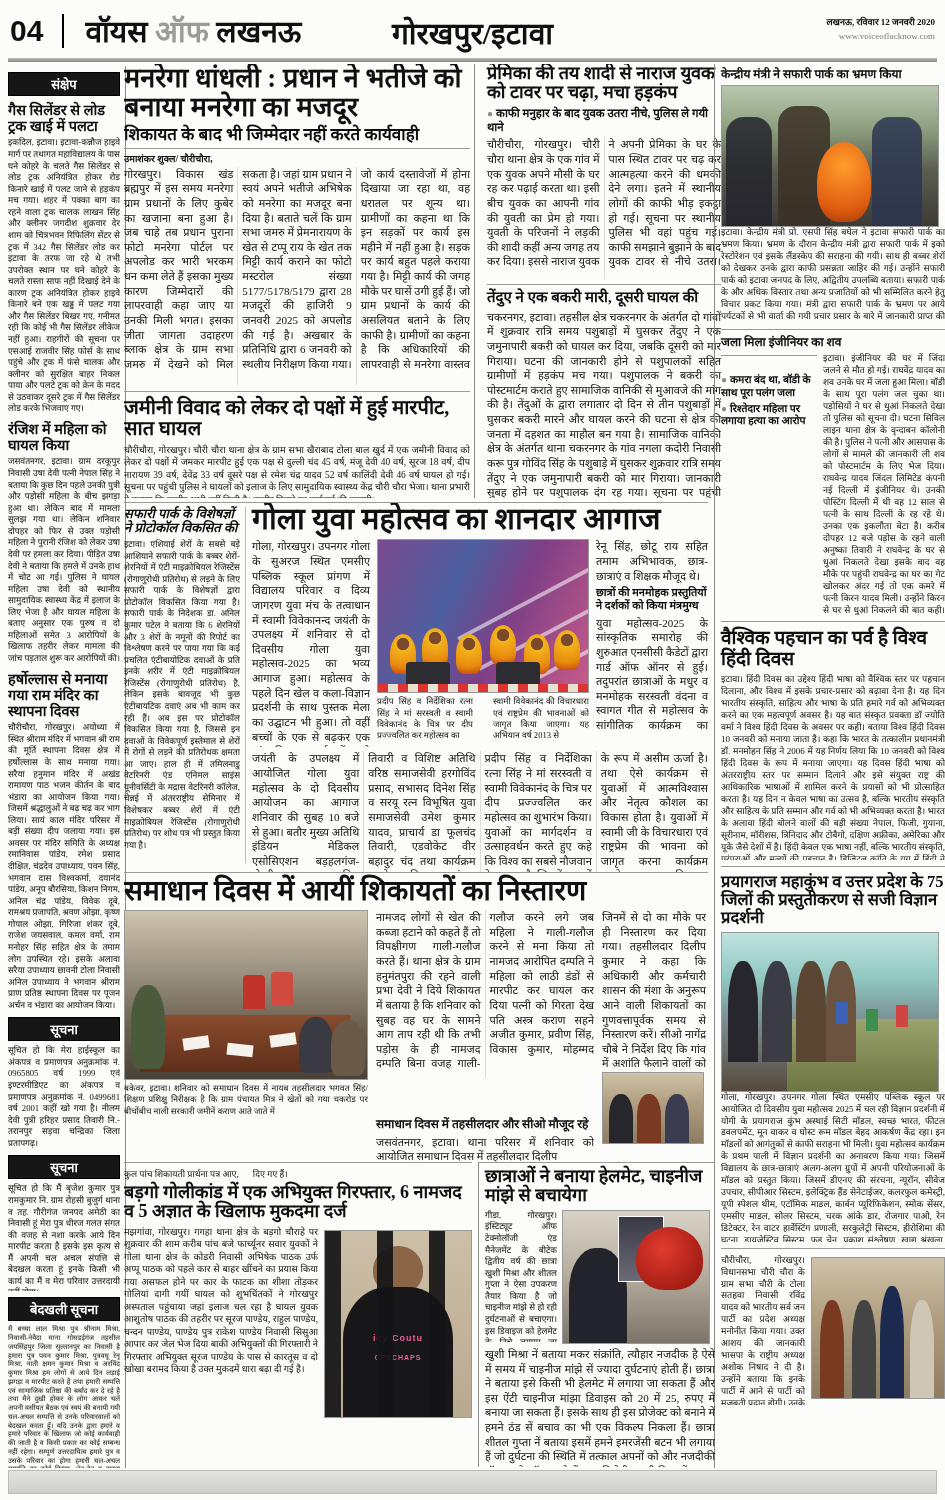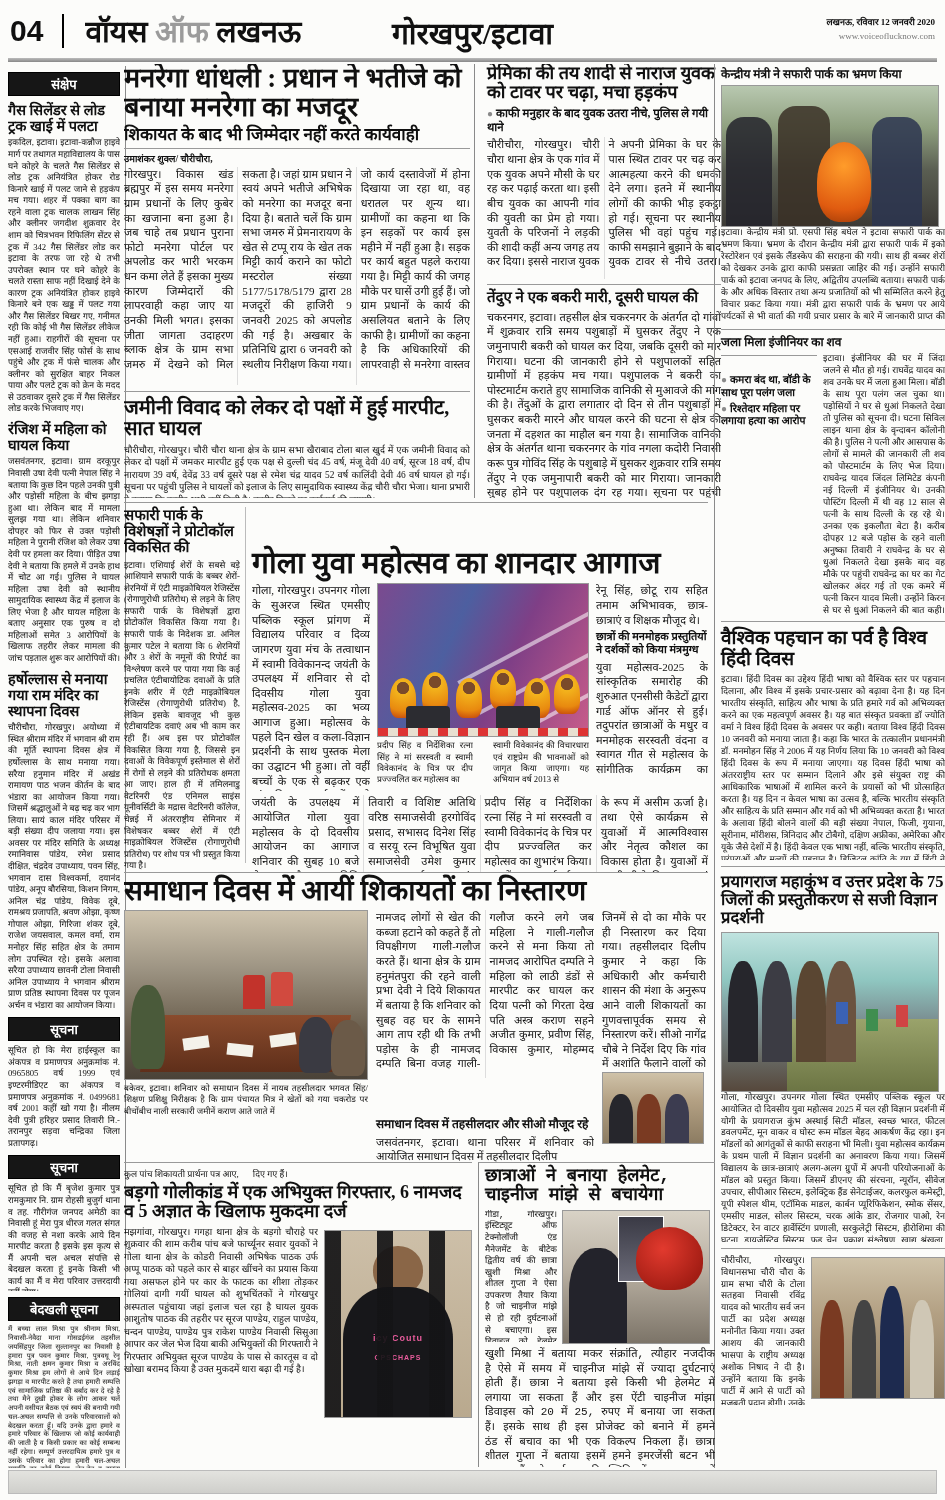--- a/index.html
+++ b/index.html
@@ -40,21 +40,21 @@
   .rc .bodytxt{font-size:9px;}
   .sep{border-top:1px solid #999;margin:6px 0;}
   
   .blk{position:absolute;overflow:hidden;}
   .h-manrega{font-size:27px;}
   .h-sub{font-size:17px;border-bottom:1px solid #999;padding-bottom:3px;margin-bottom:3px;}
   .h-jamini{font-size:20px;margin-top:6px;border-top:1px solid #999;padding-top:5px;}
   .h-tower{font-size:18px;}
   .h-tendua{font-size:15px;border-top:1px solid #999;padding-top:4px;margin-top:5px;}
   .h-gola{font-size:30px;}
-  .h-proto{font-size:15px;}
+  .h-proto{font-size:13px;font-style:italic;}
   .h-samadhan{font-size:28px;}
   .h-small{font-size:18px;}
   .subbold{font-weight:bold;font-size:11px;line-height:1.2;display:block;margin:3px 0;}
   .vline-l{border-left:1px solid #8a8a8a;}
   
   .ph-safari{background:linear-gradient(180deg,#b8c8b0 0%,#8fa07f 30%,#5a5e52 60%,#3c3a36 100%);}
   .ph-safari .blob{position:absolute;left:44%;top:40%;width:54px;height:80px;border-radius:50% 50% 40% 40%;
      background:radial-gradient(circle at 50% 30%,#ff9c2a,#e05b10 70%,#a33c08);}
   .ph-safari .man{position:absolute;bottom:0;width:46px;height:78%;border-radius:18px 18px 0 0;background:#23232b;opacity:.85;}
   .ph-gola{background:linear-gradient(115deg,#7b4a8f 0%,#4d5fa0 35%,#7f3f86 60%,#c85c8a 100%);}
@@ -188,21 +188,21 @@
       <p class="bodytxt" style="max-height:150px">चौरीचौरा, गोरखपुर। विधानसभा चौरी चौरा के ग्राम सभा चौरी के टोला सतहवा निवासी रविंद्र यादव को भारतीय सर्व जन पार्टी का प्रदेश अध्यक्ष मनोनीत किया गया। उक्त आशय की जानकारी भासपा के राष्ट्रीय अध्यक्ष अशोक निषाद ने दी है। उन्होंने बताया कि इनके पार्टी में आने से पार्टी को मजबूती प्रदान होगी। उनके मनोनयन पर अभिषेक निषाद, श्रवण कुमार निषाद एडवोकेट, हरिशंकर निषाद, ई रंजीत कुमार निषाद, श्रेया निषाद, प्रभु दयाल निषाद, मिथिलेश निषाद,</p>
 
     </article>
   </aside>
 
   <section class="blk" style="left:124px;top:502px;width:584px;height:366px;border-top:1px solid #999;padding-top:4px;">
     <div style="position:absolute;left:0;top:4px;width:116px;height:356px;border-right:1px solid #bbb;padding-right:5px;">
       <h3 class="hl h-proto">सफारी पार्क के विशेषज्ञों ने प्रोटोकॉल विकसित की</h3>
       <p class="bodytxt" style="max-height:316px;font-size:8.7px">इटावा। एशियाई शेरों के सबसे बड़े आशियाने सफारी पार्क के बब्बर शेरों-शेरनियों में एंटी माइक्रोबियल रेजिस्टेंस (रोगाणुरोधी प्रतिरोध) से लड़ने के लिए सफारी पार्क के विशेषज्ञों द्वारा प्रोटोकॉल विकसित किया गया है। सफारी पार्क के निदेशक डा. अनिल कुमार पटेल ने बताया कि 6 शेरनियों और 3 शेरों के नमूनों की रिपोर्ट का विश्लेषण करने पर पाया गया कि कई प्रचलित एंटीबायोटिक दवाओं के प्रति इनके शरीर में एंटी माइक्रोबियल रेजिस्टेंस (रोगाणुरोधी प्रतिरोध) है, लेकिन इसके बावजूद भी कुछ एंटीबायटिक दवाएं अब भी काम कर रही हैं। अब इस पर प्रोटोकॉल विकसित किया गया है, जिससे इन दवाओं के विवेकपूर्ण इस्तेमाल से शेरों में रोगों से लड़ने की प्रतिरोधक क्षमता आ जाए। हाल ही में तमिलनाडु वेटरिनरी एंड एनिमल साइंस यूनीवर्सिटी के मद्रास वेटरिनरी कॉलेज, चेन्नई में अंतरराष्ट्रीय सेमिनार में विशेषकर बब्बर शेरों में एंटी माइक्रोबियल रेजिस्टेंस (रोगाणुरोधी प्रतिरोध) पर शोध पत्र भी प्रस्तुत किया गया है।</p>
     </div>
-    <div style="position:absolute;left:128px;top:0;width:456px;margin-top:44px;">
+    <div style="position:absolute;left:128px;top:0;width:456px;">
       <h1 class="hl h-gola">गोला युवा महोत्सव का शानदार आगाज</h1>
       <div style="display:flex;gap:7px;">
         <p class="bodytxt" style="width:118px;height:208px;">गोला, गोरखपुर। उपनगर गोला के सुअरज स्थित एमसीए पब्लिक स्कूल प्रांगण में विद्यालय परिवार व दिव्य जागरण युवा मंच के तत्वाधान में स्वामी विवेकानन्द जयंती के उपलक्ष्य में शनिवार से दो दिवसीय गोला युवा महोत्सव-2025 का भव्य आगाज हुआ। महोत्सव के पहले दिन खेल व कला-विज्ञान प्रदर्शनी के साथ पुस्तक मेला का उद्घाटन भी हुआ। तो वहीं बच्चों के एक से बढ़कर एक सांस्कृतिक कार्यक्रमों से महोत्सव का मंच पूरे दिन गुलजार रहा। यग पश्य स्वामी विवेकानन्द की</p>
         <div style="width:212px;">
           <div class="ph ph-gola" style="width:210px;height:152px;">
             <span class="streak" style="top:18%;left:30%;"></span>
               <span class="streak" style="top:38%;left:40%;"></span>
               <span class="streak" style="top:58%;left:48%;"></span>
             <span class="perf" style="left:12px;"></span>
               <span class="perf" style="left:44px;bottom:16%;"></span>
@@ -276,21 +276,21 @@
     <div class="ph ph-mug" style="float:right;width:146px;height:186px;margin:4px 0 4px 6px;">
       <span class="head"></span>
         <span class="hood"></span>
       <span class="hoodtxt">icy Coutu</span>
       <span class="hoodtxt" style="top:66%;font-size:7px;">CPSCHAPS</span>
       <span class="bars"></span>
     </div>
     <p class="bodytxt" style="max-height:236px;font-size:9.4px">मझगांवा, गोरखपुर। गगहा थाना क्षेत्र के बड़गो चौराहे पर शुक्रवार की शाम करीब पांच बजे फार्च्यूनर सवार युवकों ने गोला थाना क्षेत्र के कोडरी निवासी अभिषेक पाठक उर्फ अप्पू पाठक को पहले कार से बाहर खींचने का प्रयास किया गया असफल होने पर कार के फाटक का शीशा तोड़कर गोलियां दागी गयीं घायल को शुभचिंतकों ने गोरखपुर अस्पताल पहुंचाया जहां इलाज चल रहा है घायल युवक आशुतोष पाठक की तहरीर पर सूरज पाण्डेय, राहुल पाण्डेय, चन्दन पाण्डेय, पाण्डेय पुत्र राकेश पाण्डेय निवासी सिसुआ आपार कर जेल भेज दिया बाकी अभियुक्तों की गिरफ्तारी ने गिरफ्तार अभियुक्त सूरज पाण्डेय के पास से कारतूस व दो खोखा बरामद किया है उक्त मुकदमें धारा बढ़ा दी गई है।</p>
   </section>
 
-  <section class="blk vline-l" style="left:478px;top:1162px;width:230px;height:300px;border-top:1px solid #999;padding:4px 0 0 6px;font-family:Liberation Mono, monospace;">
+  <section class="blk vline-l" style="left:478px;top:1162px;width:230px;height:300px;border-top:1px solid #999;padding:4px 0 0 6px;">
     <h2 class="hl h-small">छात्राओं ने बनाया हेलमेट, चाइनीज मांझे से बचायेगा</h2>
     <div style="display:flex;gap:5px;">
       <p class="bodytxt" style="width:72px;height:132px;font-size:8.7px">गीडा, गोरखपुर। इंस्टिट्यूट ऑफ टेक्नोलॉजी एंड मैनेजमेंट के बीटेक द्वितीय वर्ष की छात्रा खुशी मिश्रा और शीतल गुप्ता ने ऐसा उपकरण तैयार किया है जो चाइनीज मांझे से हो रही दुर्घटनाओं से बचाएगा। इस डिवाइज को हेलमेट के निचे लगाया जा सकता हैं। इसे स्टील के चैन से तैयार किया गया हैं। ये डिवाइज हेलमेट से सामने नीचे की तरफ लगाया जाता हैं। जो दो पहिया वाहन चलाने वालों को सड़कों पर चाइनीज मांझे से बचाने में मदद कर सकता हैं।</p>
       <div class="ph ph-helmet" style="width:146px;height:132px;">
         <span class="girl"></span>
           <span class="inset"></span>
           <span class="helm"></span>
       </div>
     </div>
     <p class="bodytxt" style="max-height:122px;margin-top:3px;">खुशी मिश्रा नें बताया मकर संक्रांति, त्यौहार नजदीक है ऐसे में समय में चाइनीज मांझे सें ज्यादा दुर्घटनाएं होती हैं। छात्रा ने बताया इसे किसी भी हेलमेट में लगाया जा सकता हैं और इस ऐंटी चाइनीज मांझा डिवाइस को 20 में 25, रुपए में बनाया जा सकता हैं। इसके साथ ही इस प्रोजेक्ट को बनाने में हमने ठंड सें बचाव का भी एक विकल्प निकला हैं। छात्रा शीतल गुप्ता नें बताया इसमें हमने इमरजेंसी बटन भी लगाया हैं जो दुर्घटना की स्थिति में तत्काल अपनों को और नजदीकी डॉक्टर को कॉल करने में मदद मिलेगी। खुशी मिश्रा नें बताया कि इस हेलमेट में नैनो हिटर प्लेट लगे हैं जो ज्यादा ठंड लगने पर हेलमेट में सर को गर्म भी रखता हैं। इसे बनाने में 5 दिनों का समय लगा हैं और इस हेलमेट के साथ प्रोजेक्ट को बनाने में 1250 रुपए का खर्च आया हैं। इसे बनाने में, हेलमेट, स्टिल चैन, ब्लूटूथ माड्यूल, 3.7 वोल्ट बैटरी, इत्यादि उपकरणों का इस्तेमाल किया गया है। संस्थान के निदेशक डॉ एन के सिंह नें कहा कि संस्थान के छात्र नवाचार कर रहे हैं इसी क्रम मे इस बार संस्थान कि ये छात्राओं ने लगातार चाइनीज मांझे से हो रही दुर्घटनाओं से बचाने के लिए एक उपकरण बनाया हैं ' ऐसे में छात्रों का प्रयास सराहनीय हैं ' इनके आईडिया सें चाइनीज मांझे से होने वाली जानलेवा दुर्घटना को रोकने में मदद मिलेगी ' इस अवसर पर संस्थान के अध्यक्ष नीरज मातनहेलिया, सचिव श्याम बिहारी अग्रवाल, कोषाध्यक्ष निकुंज मातनहेलिया, संयुक्त सचिव अनुज अग्रवाल सहित सभी शिक्षकों ने बधाई देते हुए प्रसन्नता व्यक्त किया।</p>

